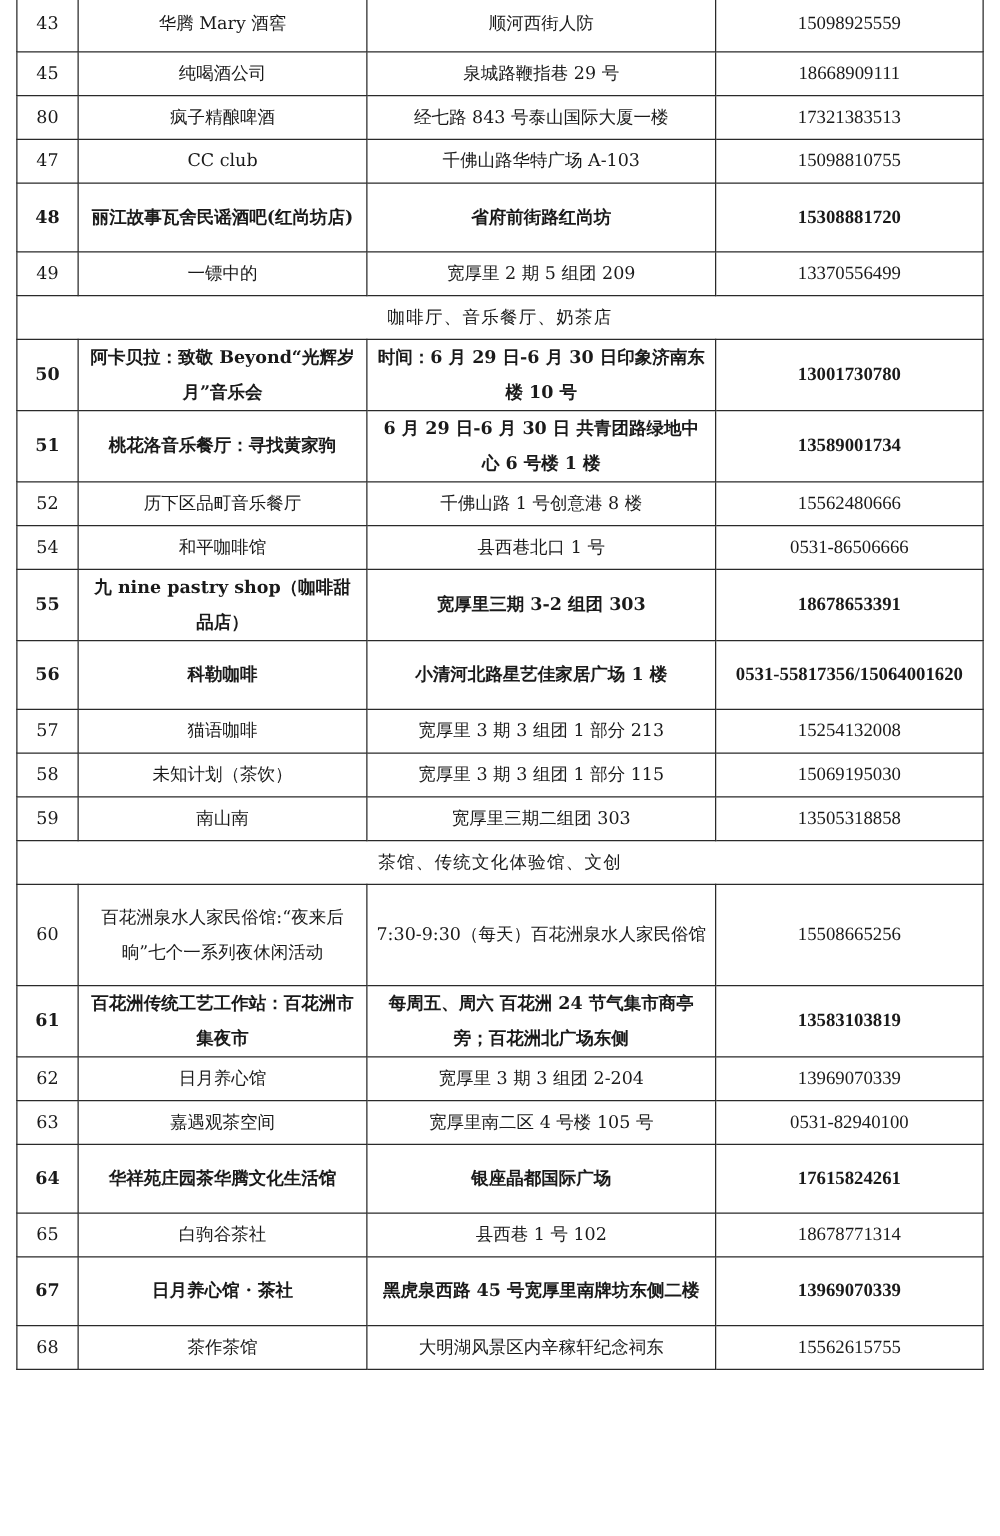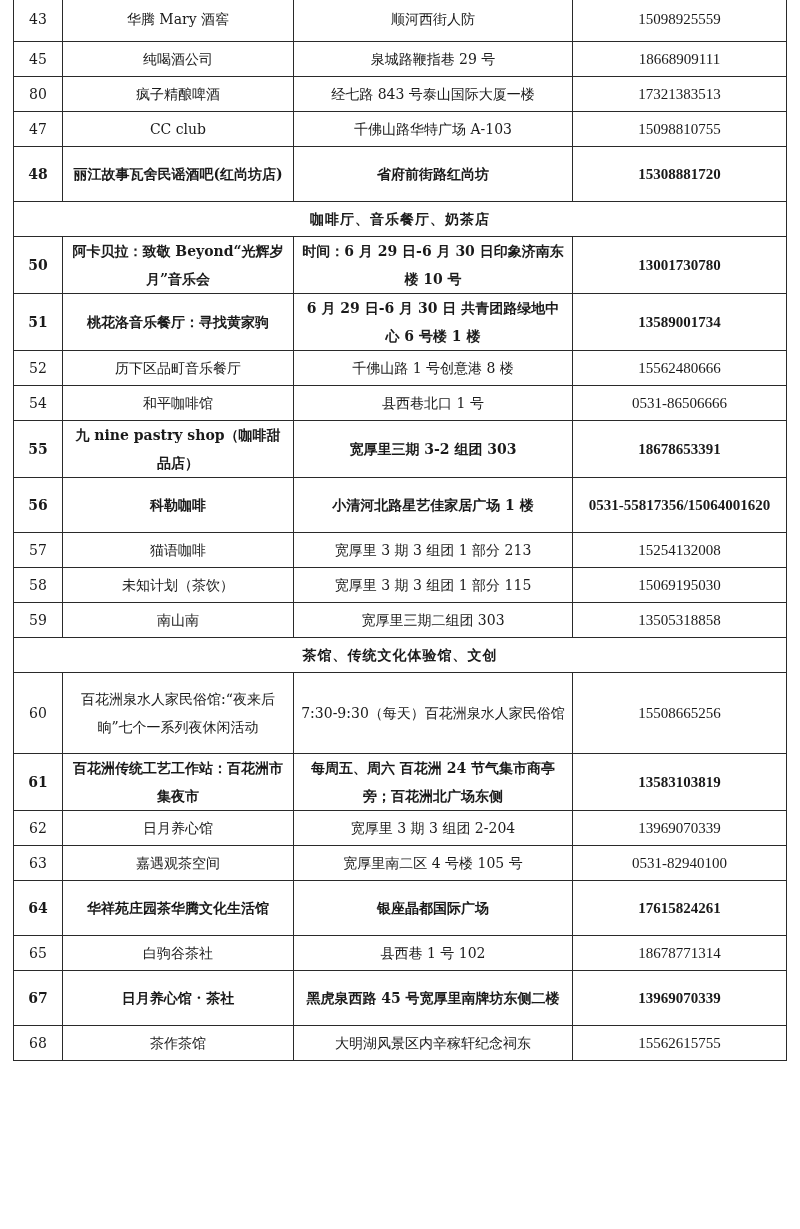--- a/index.html
+++ b/index.html
@@ -17,21 +17,21 @@
   }
   td {
     border: 1.5px solid #2a2a2a;
     text-align: center;
     vertical-align: middle;
     padding: 0 6px;
     line-height: 28px;
     word-break: break-all;
   }
   td.num { padding: 0 2px; }
-  td.section { font-weight: bold; letter-spacing: 1px; }
+  td.section { font-weight: normal; letter-spacing: 1px; }
   td.tel { font-family: "Liberation Serif", serif; font-size: 15px; }
   col.c1 { width: 49px; }
   col.c2 { width: 231px; }
   col.c3 { width: 279px; }
   col.c4 { width: 214px; }
   tr.h36 td { height: 34px; }
   tr.h56 td { height: 54px; font-weight: bold; }
   tr.h82 td { height: 80px; }
   tr.first td { height: 44px; }
 </style>
@@ -69,20 +69,26 @@
       <td class="num">47</td>
       <td>CC club</td>
       <td>千佛山路华特广场 A-103</td>
       <td class="tel">15098810755</td>
     </tr>
     <tr class="h56">
       <td class="num">48</td>
       <td>丽江故事瓦舍民谣酒吧(红尚坊店)</td>
       <td>省府前街路红尚坊</td>
       <td class="tel">15308881720</td>
+    </tr>
+    <tr class="h36">
+      <td class="num">49</td>
+      <td>一镖中的</td>
+      <td>宽厚里 2 期 5 组团 209</td>
+      <td class="tel">13370556499</td>
     </tr>
 
     <tr class="h36">
       <td colspan="4" class="section">咖啡厅、音乐餐厅、奶茶店</td>
     </tr>
     <tr class="h56">
       <td class="num">50</td>
       <td>阿卡贝拉：致敬 Beyond“光辉岁月”音乐会</td>
       <td>时间：6 月 29 日-6 月 30 日印象济南东楼 10 号</td>
       <td class="tel">13001730780</td>

